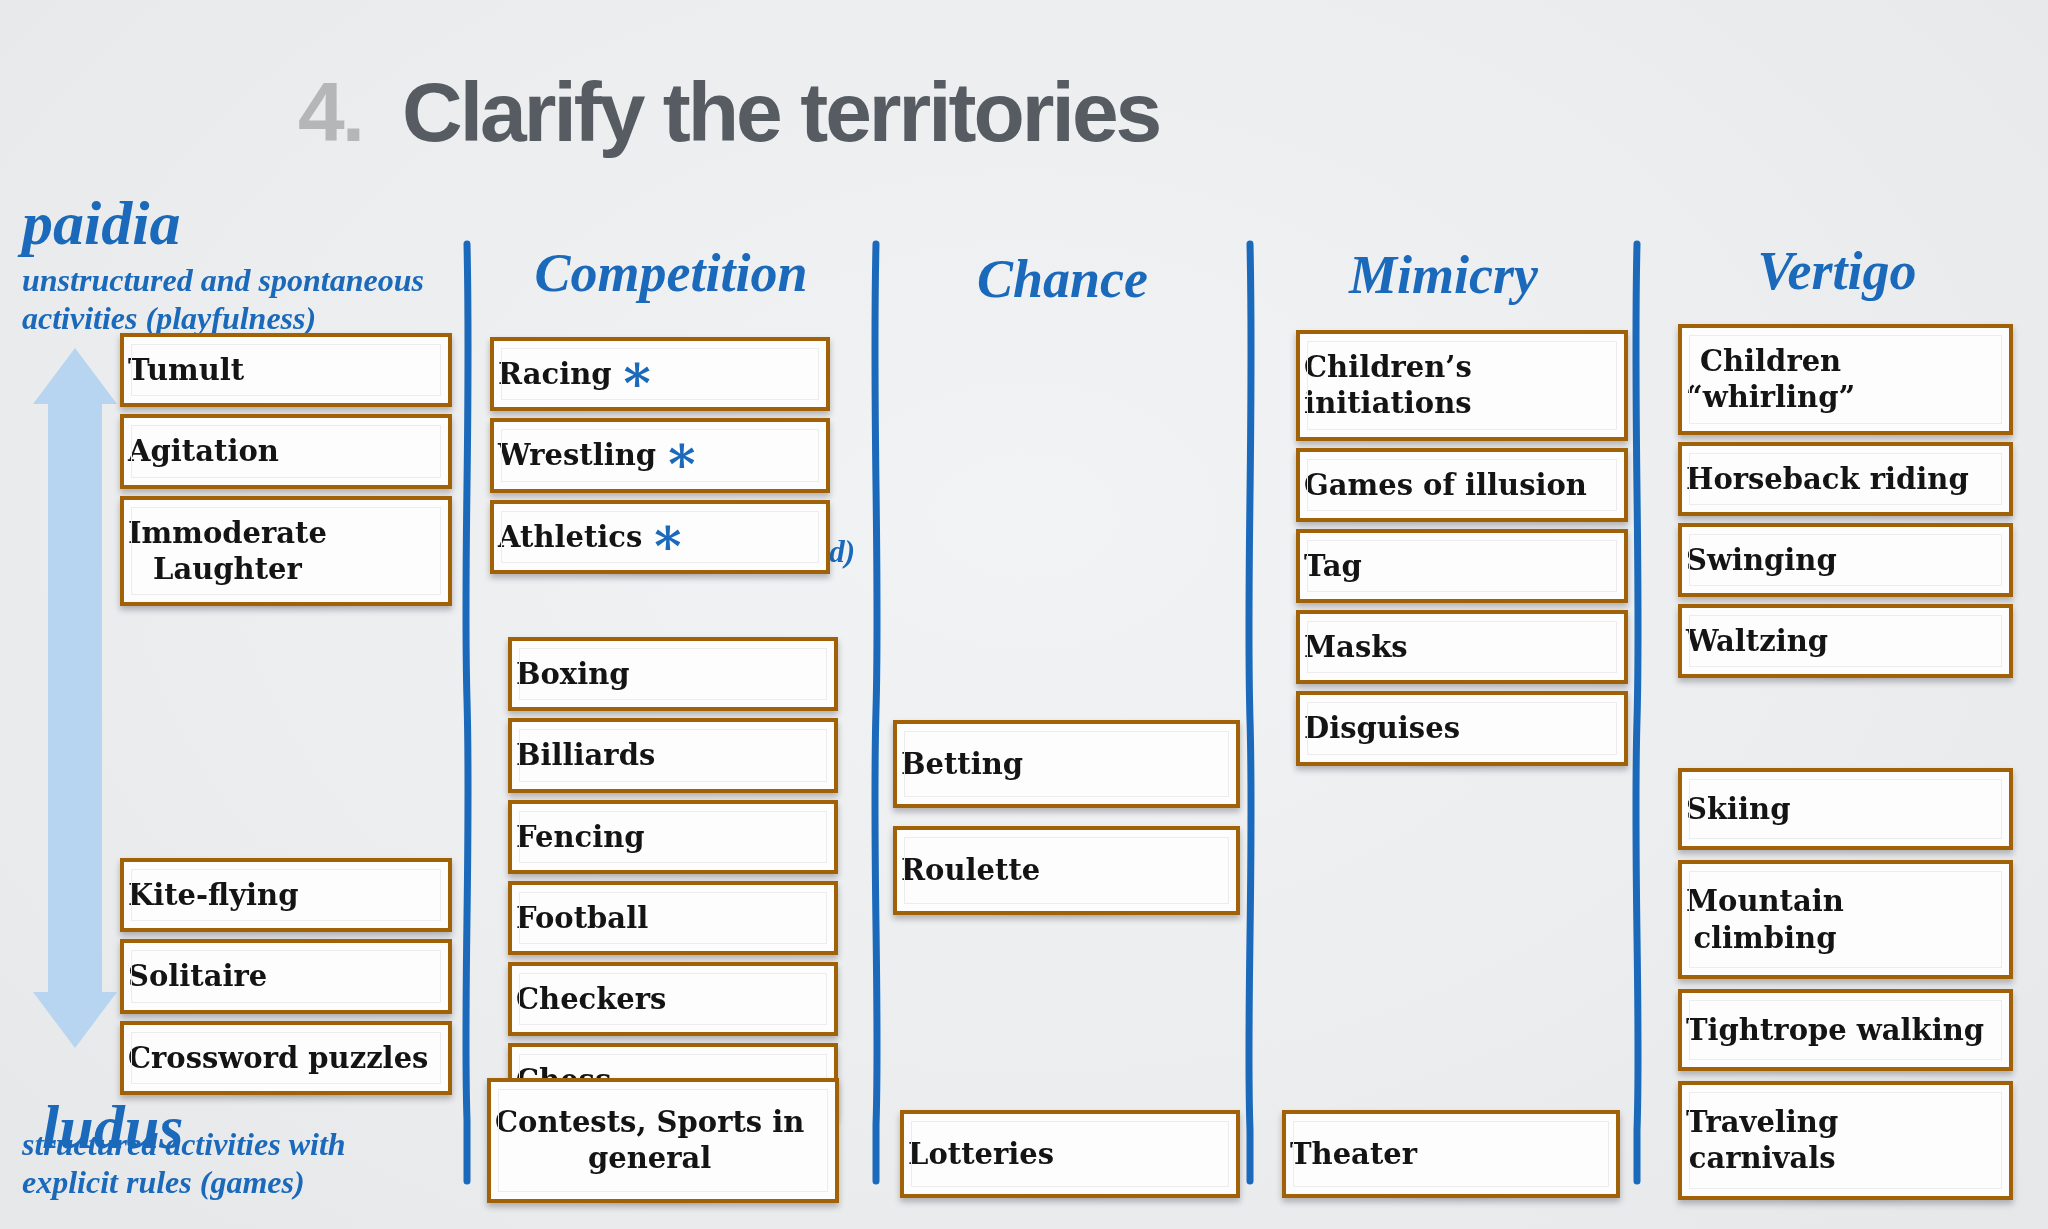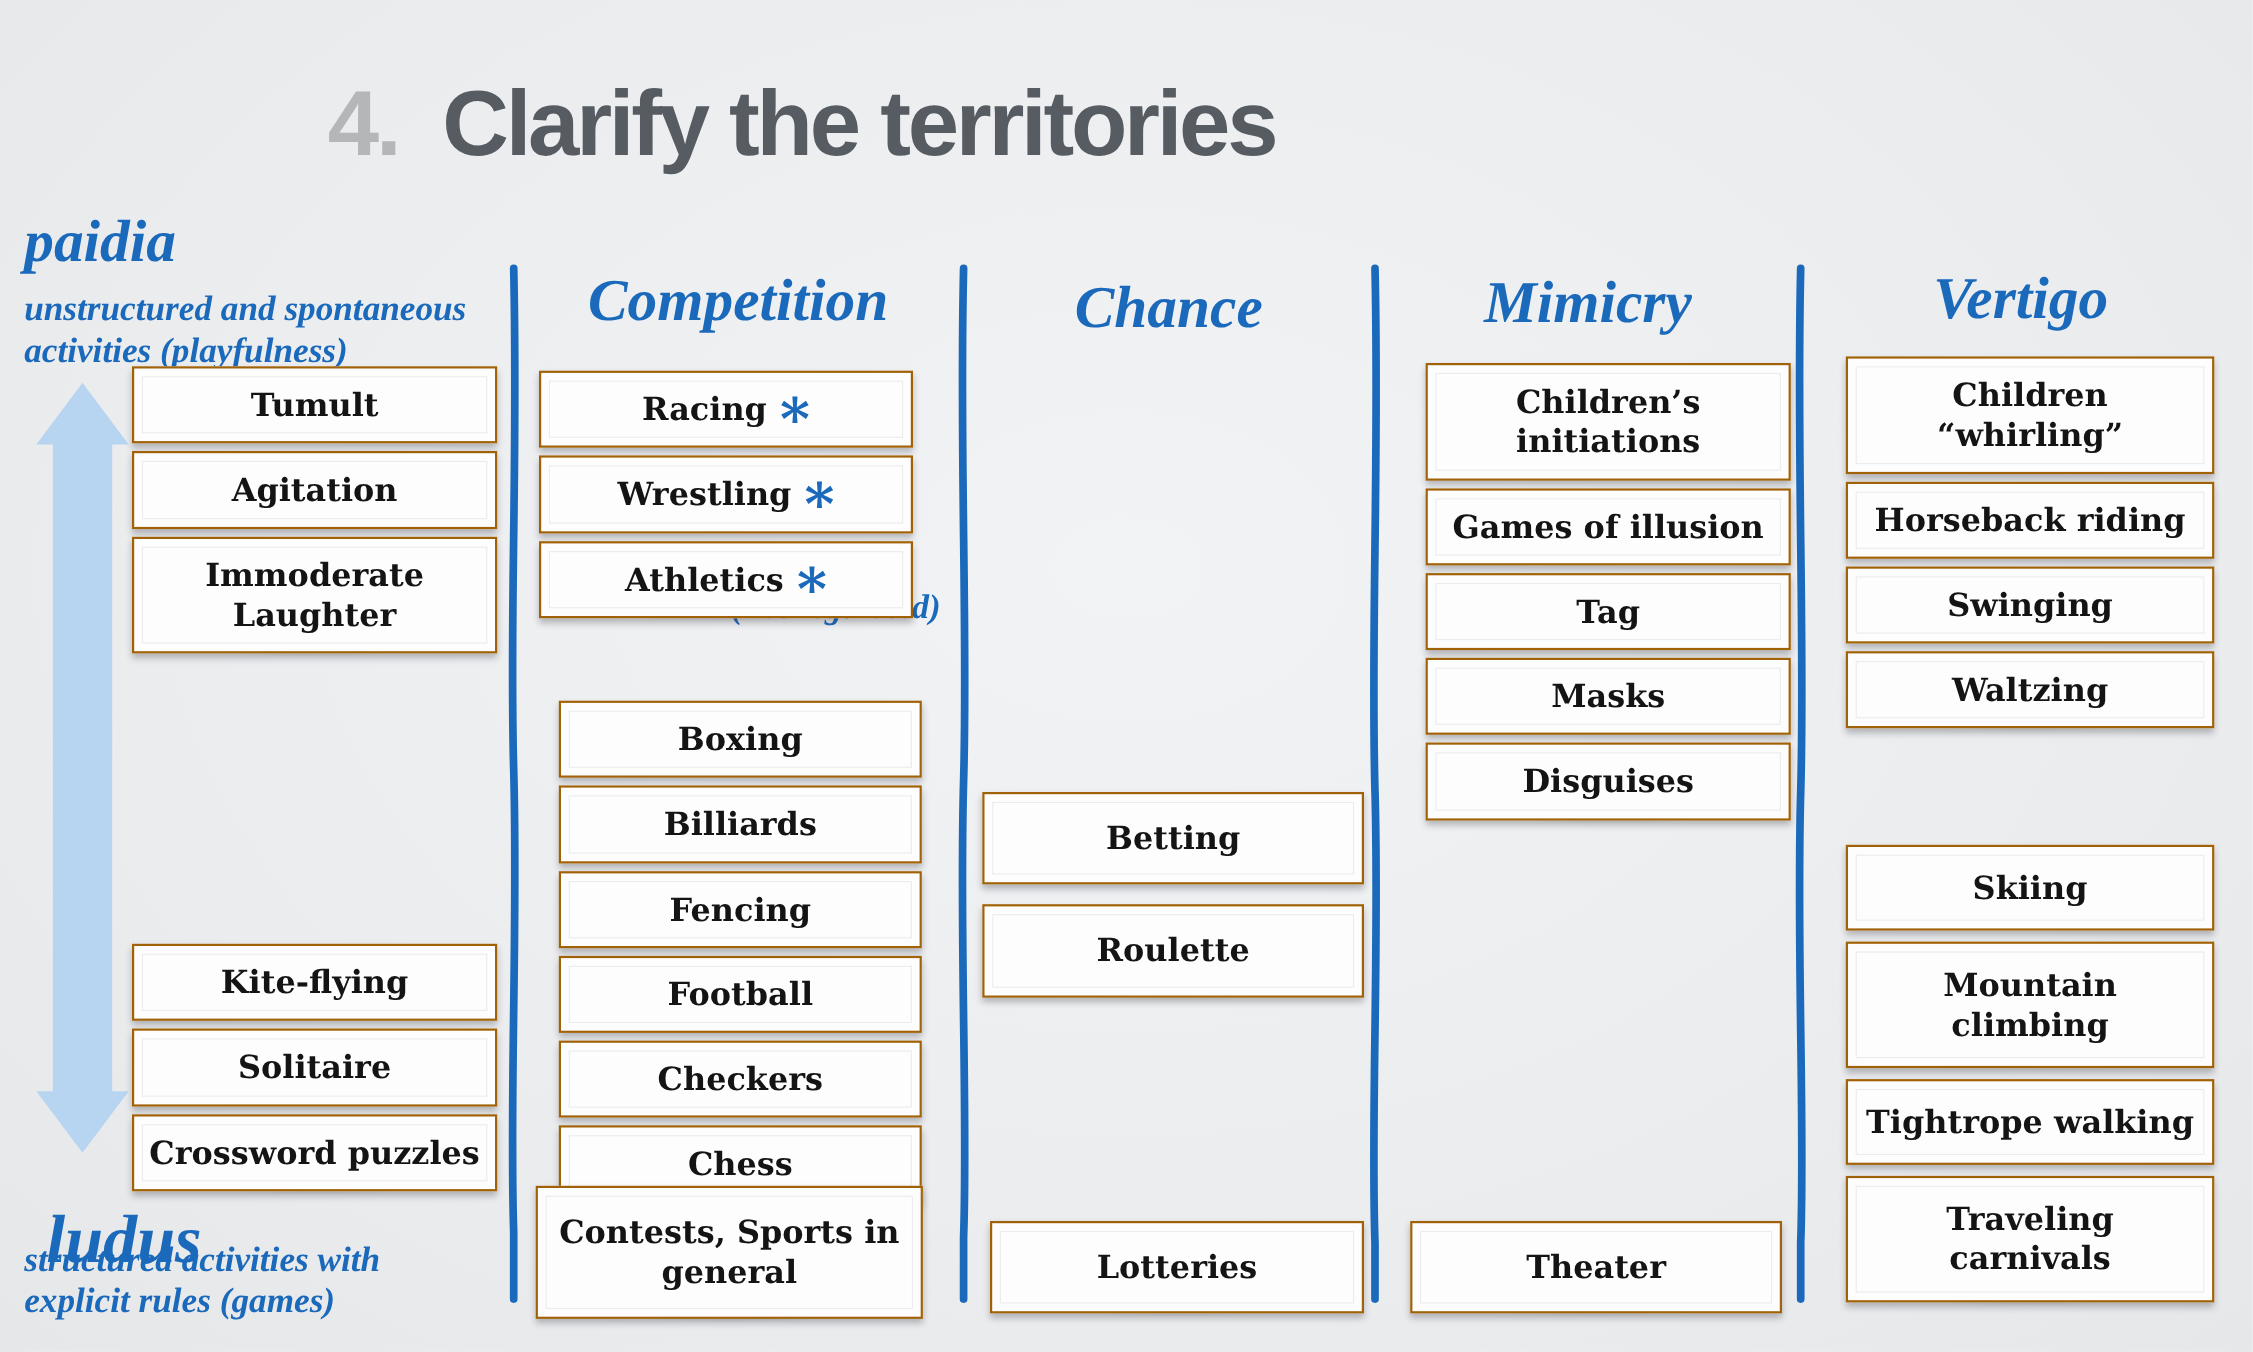--- a/index.html
+++ b/index.html
@@ -15,21 +15,21 @@
     position:absolute;left:298px;top:66px;display:flex;gap:40px;align-items:baseline;
     font-weight:bold;font-size:84px;letter-spacing:-3px;line-height:1.1;
   }
   .title-number{color:var(--title-number-gray,#b4b6b8);}
   .title-text{color:var(--title-text-gray,#575c63);}
 
   
   .hand{
     font-family:cursive;font-style:italic;color:var(--accent-blue,#1a69bb);
   }
-  .axis-term{position:absolute;font-size:54px;font-weight:bold;line-height:1;}
+  .axis-term{position:absolute;font-size:62px;font-weight:bold;line-height:1;}
   #paidia-label{left:22px;top:192px;}
   #ludus-label{left:42px;top:1096px;font-size:62px;}
   .axis-desc{position:absolute;font-size:32px;font-weight:700;line-height:1.18;white-space:pre-line;width:460px;}
   #paidia-desc{left:22px;top:262px;}
   #ludus-desc{left:22px;top:1126px;}
 
   .col-header{
     position:absolute;top:246px;text-align:center;font-size:54px;font-weight:bold;line-height:1;
   }
   #header-competition{left:467px;width:408px;}
@@ -43,23 +43,23 @@
   }
 
   
   .stack{position:absolute;z-index:2;}
   .stack::after{
     content:"";position:absolute;left:8px;right:8px;bottom:-7px;height:16px;z-index:-1;
     background:radial-gradient(50% 100% at 50% 0%, rgba(45,45,55,.30), rgba(45,45,55,0) 75%);
     border-radius:50%;
   }
   .card{
-    position:relative;background:#fdfdfe;border:2px solid #a16207;
+    position:relative;background:#fdfdfe;border:4px solid #a16207;
     box-shadow:0 4px 6px rgba(55,55,65,.33);
-    margin-bottom:7px;display:flex;align-items:center;justify-content:center;gap:12px;
+    margin-bottom:7px;display:flex;align-items:center;gap:12px;
     text-align:center;padding:15px 4px;
   }
   .card:last-child{margin-bottom:0;}
   .card::before{
     content:"";position:absolute;inset:7px;border:1px solid #ececef;pointer-events:none;
   }
   .card-label{
     font-family:"DejaVu Serif", serif;font-weight:bold;font-size:29px;line-height:1.25;
     color:var(--card-text,#141414);white-space:pre-line;
   }

